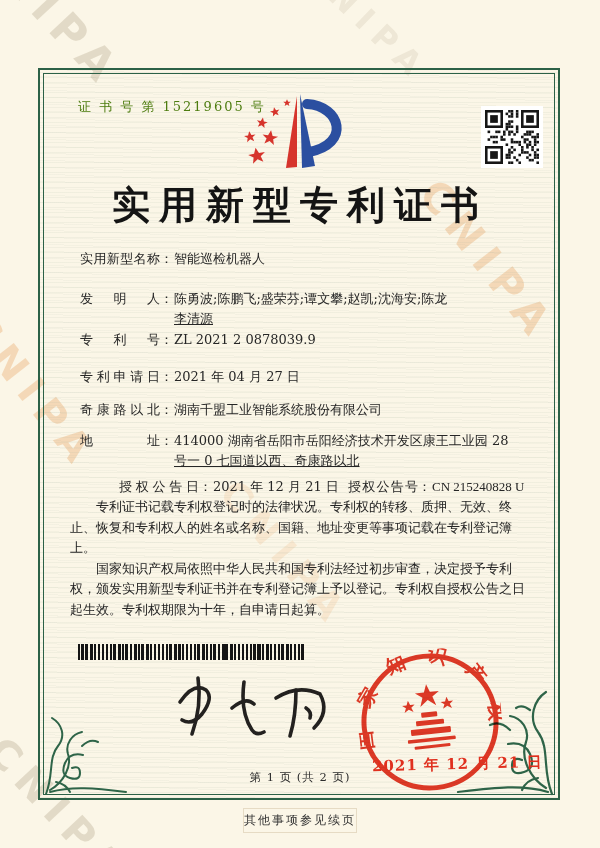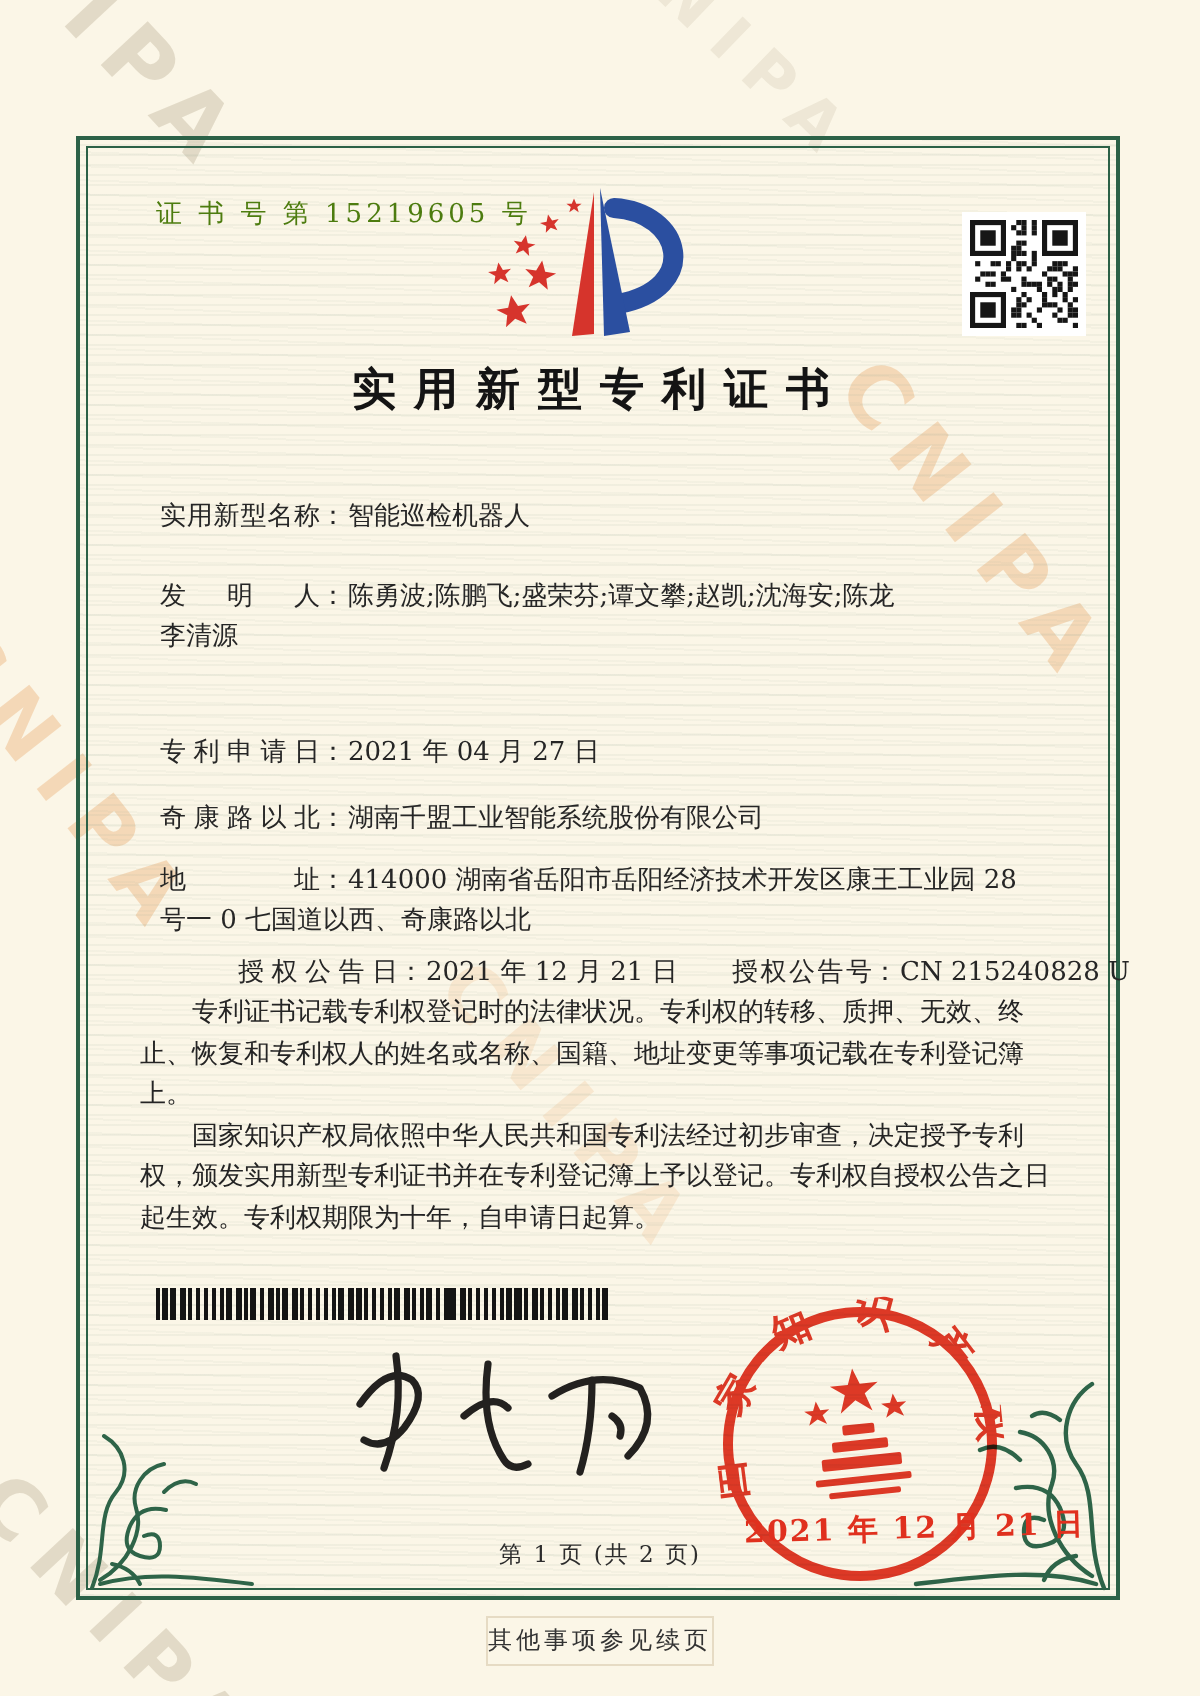--- a/index.html
+++ b/index.html
@@ -21,27 +21,27 @@
            repeating-linear-gradient(2deg, rgba(150,170,150,0.07) 0 1px, rgba(0,0,0,0) 1px 7px);}
   .frame-inner{position:absolute;inset:3px;border:1px solid #2c6147;}
   .flourish{position:absolute;pointer-events:none;}
   
   .cert-no{position:absolute;left:78px;top:98px;font-size:13px;letter-spacing:2px;color:#4d7c0f;}
   .qr-wrap{position:absolute;left:481px;top:106px;width:62px;height:62px;background:#ffffff;
            display:flex;align-items:center;justify-content:center;}
   .qr-wrap svg{width:54px;height:54px;fill:#161616;}
   .logo{position:absolute;left:237px;top:90px;width:128px;height:84px;}
   .title{position:absolute;left:0;top:180px;width:100%;text-align:center;
-         font-size:22px;font-weight:bold;letter-spacing:9px;color:#141414;}
+         font-size:38px;font-weight:bold;letter-spacing:9px;color:#141414;}
   .row{position:absolute;left:80px;font-size:13px;line-height:20px;white-space:nowrap;}
   .lbl{display:inline-block;width:80px;text-align:justify;text-align-last:justify;vertical-align:top;}
   .colon{display:inline-block;width:14px;}
   .val{display:inline-block;vertical-align:top;}
   .wrapval{white-space:normal;width:356px;}
-  .indent2{display:block;}
+  .indent2{display:block;margin-left:94px;text-decoration:underline;}
   .body-text{position:absolute;left:70px;top:497px;width:462px;font-size:13px;
              line-height:20.5px;color:#242424;}
   .body-text p{margin:0;text-indent:2em;}
   .barcode{position:absolute;left:78px;top:644px;width:228px;height:16px;
     background:
       repeating-linear-gradient(90deg,#141414 0 2px,transparent 2px 4px),
       repeating-linear-gradient(90deg,#141414 0 1px,transparent 1px 7px),
       repeating-linear-gradient(90deg,transparent 0 3px,#141414 3px 4px,transparent 4px 11px);}
   .official{position:absolute;left:82px;top:694px;font-size:15px;color:#1e1e1e;line-height:27px;font-weight:bold;}
   .signature{position:absolute;left:158px;top:668px;width:180px;height:86px;}
@@ -237,38 +237,41 @@
 
   <div class="row" style="top:249px;">
     <span class="lbl">实用新型名称</span><span class="colon">：</span><span class="val">智能巡检机器人</span>
   </div>
 
   <div class="row" style="top:289px;">
     <span class="lbl">发明人</span><span class="colon">：</span><span class="val">陈勇波;陈鹏飞;盛荣芬;谭文攀;赵凯;沈海安;陈龙</span>
     <span class="indent2">李清源</span>
   </div>
 
+  <div class="row" style="top:330px;">
+    <span class="lbl">专利号</span><span class="colon">：</span><span class="val">ZL 2021 2 0878039.9</span>
+  </div>
 
   <div class="row" style="top:367px;">
     <span class="lbl">专利申请日</span><span class="colon">：</span><span class="val">2021 年 04 月 27 日</span>
   </div>
 
   <div class="row" style="top:400px;">
     <span class="lbl">奇康路以北</span><span class="colon">：</span><span class="val">湖南千盟工业智能系统股份有限公司</span>
   </div>
 
   <div class="row" style="top:431px;">
     <span class="lbl">地址</span><span class="colon">：</span><span class="val wrapval">414000 湖南省岳阳市岳阳经济技术开发区康王工业园 28</span>
     <span class="indent2">号一 0 七国道以西、奇康路以北</span>
   </div>
 
   <div class="row" style="top:477px;margin-left:39px;">
     <span class="lbl">授权公告日</span><span class="colon">：</span><span class="val">2021 年 12 月 21 日</span>
   </div>
-  <div class="row" style="top:477px;left:366px;">
+  <div class="row" style="top:477px;left:348px;font-family:Liberation Serif, serif;">
     <span class="lbl" style="width:70px;">授权公告号</span><span class="colon">：</span><span class="val">CN 215240828 U</span>
   </div>
 
   <div class="body-text">
     <p>专利证书记载专利权登记时的法律状况。专利权的转移、质押、无效、终止、恢复和专利权人的姓名或名称、国籍、地址变更等事项记载在专利登记簿上。</p>
     <p>国家知识产权局依照中华人民共和国专利法经过初步审查，决定授予专利权，颁发实用新型专利证书并在专利登记簿上予以登记。专利权自授权公告之日起生效。专利权期限为十年，自申请日起算。</p>
   </div>
 
   <div class="barcode"></div>
 

